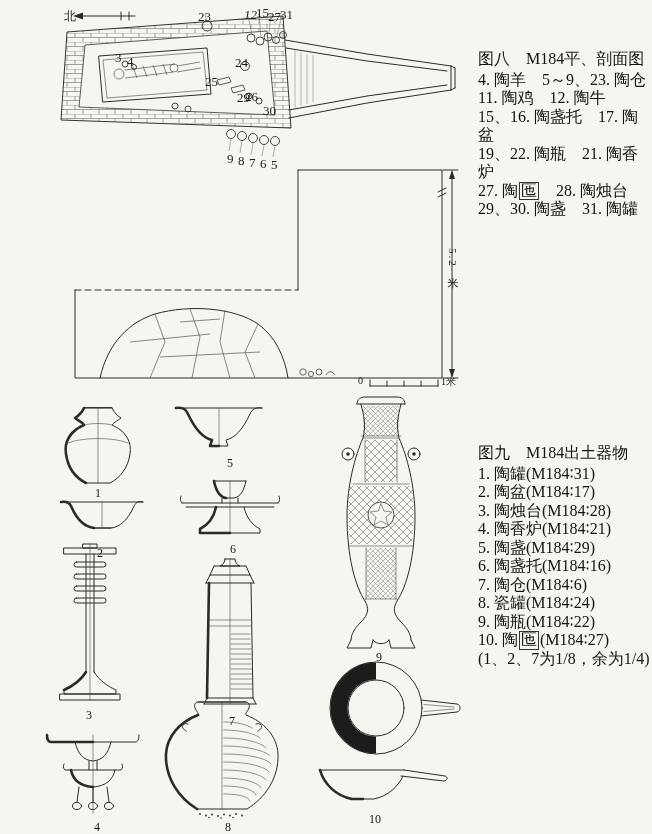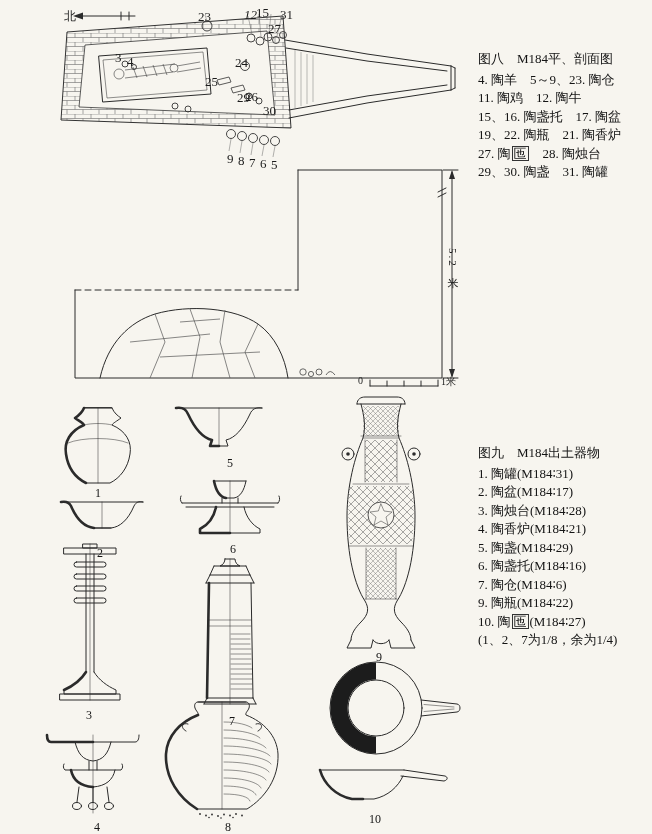--- a/index.html
+++ b/index.html
@@ -8,21 +8,21 @@
     position:relative; width:652px; height:834px; margin:0 auto;
     background:#f7f5ef; color:#1c1c1c; overflow:hidden;
     font-family:"Liberation Serif","DejaVu Serif",serif;
   }
   .abs { position:absolute; }
   svg { display:block; overflow:visible; }
   .line  { fill:none; stroke:#2b2b2b; stroke-width:1; stroke-linecap:round; stroke-linejoin:round; }
   .thick { stroke-width:2.6; }
   .thin  { stroke-width:0.5; }
   .xthin { stroke-width:0.4; stroke:#555; }
-  .caption { font-size:13px; line-height:18.5px; color:#141414; }
+  .caption { font-size:16px; line-height:18.5px; color:#141414; }
   .cap-title { margin-bottom:2px; }
   .boxed { display:inline-block; border:1px solid #333; line-height:1.05; padding:0 1px; margin:0 1px; }
   .vnum { position:absolute; font-size:12px; color:#141414; }
   .plan-marker { position:absolute; font-size:13px; line-height:1; color:#1c1c1c; }
   .north-label { position:absolute; font-size:12px; }
   .scale-num { position:absolute; font-size:10px; }
   .dim-label { position:absolute; writing-mode:vertical-rl; text-orientation:mixed;
                font-size:11px; letter-spacing:2px; }
 </style>
 </head>
@@ -96,21 +96,21 @@
       <g stroke="#555" stroke-width="0.45" fill="none">
         <path d="M150,9 L152,15 M193,10 L197,28 M204,8 L206,31 M216,8 L214,27 M227,9 L222,30"></path>
         <path d="M176,133 L174,145 M187,135 L185,147 M198,137 L196,149 M209,139 L207,150 M220,140 L218,151"></path>
       </g>
     </svg>
     <span class="north-label" style="left:9px; top:2px;">北</span>
     <div>
         <span class="plan-marker" style="left: 143px; top: 4px;">23</span>
         <span class="plan-marker" style="left: 189px; top: 2px; font-style: italic;">12</span>
         <span class="plan-marker" style="left: 201px; top: 0px;">15</span>
-        <span class="plan-marker" style="left: 213px; top: 16px;">27</span>
+        <span class="plan-marker" style="left: 213px; top: 4px;">27</span>
         <span class="plan-marker" style="left: 225px; top: 2px;">31</span>
         <span class="plan-marker" style="left: 60px; top: 45px;">3</span>
         <span class="plan-marker" style="left: 72px; top: 49px;">4</span>
         <span class="plan-marker" style="left: 180px; top: 50px;">24</span>
         <span class="plan-marker" style="left: 150px; top: 69px;">25</span>
         <span class="plan-marker" style="left: 190px; top: 84px;">26</span>
         <span class="plan-marker" style="left: 182px; top: 85px;">29</span>
         <span class="plan-marker" style="left: 208px; top: 98px;">30</span>
         <span class="plan-marker" style="left: 172px; top: 146px;">9</span>
         <span class="plan-marker" style="left: 183px; top: 148px;">8</span>
@@ -316,18 +316,19 @@
 
   <div class="abs caption" style="left:478px; top:444px; width:172px;">
     <div class="cap-title">图九　M184出土器物</div>
     <div>1. 陶罐(M184∶31)</div>
     <div>2. 陶盆(M184∶17)</div>
     <div>3. 陶烛台(M184∶28)</div>
     <div>4. 陶香炉(M184∶21)</div>
     <div>5. 陶盏(M184∶29)</div>
     <div>6. 陶盏托(M184∶16)</div>
     <div>7. 陶仓(M184∶6)</div>
+    <div>8. 瓷罐(M184∶24)</div>
     <div>9. 陶瓶(M184∶22)</div>
     <div><span>10. 陶</span><span class="boxed">匜</span><span>(M184∶27)</span></div>
     <div>(1、2、7为1/8，余为1/4)</div>
   </div>
 
 </div>
 
 </body></html>

